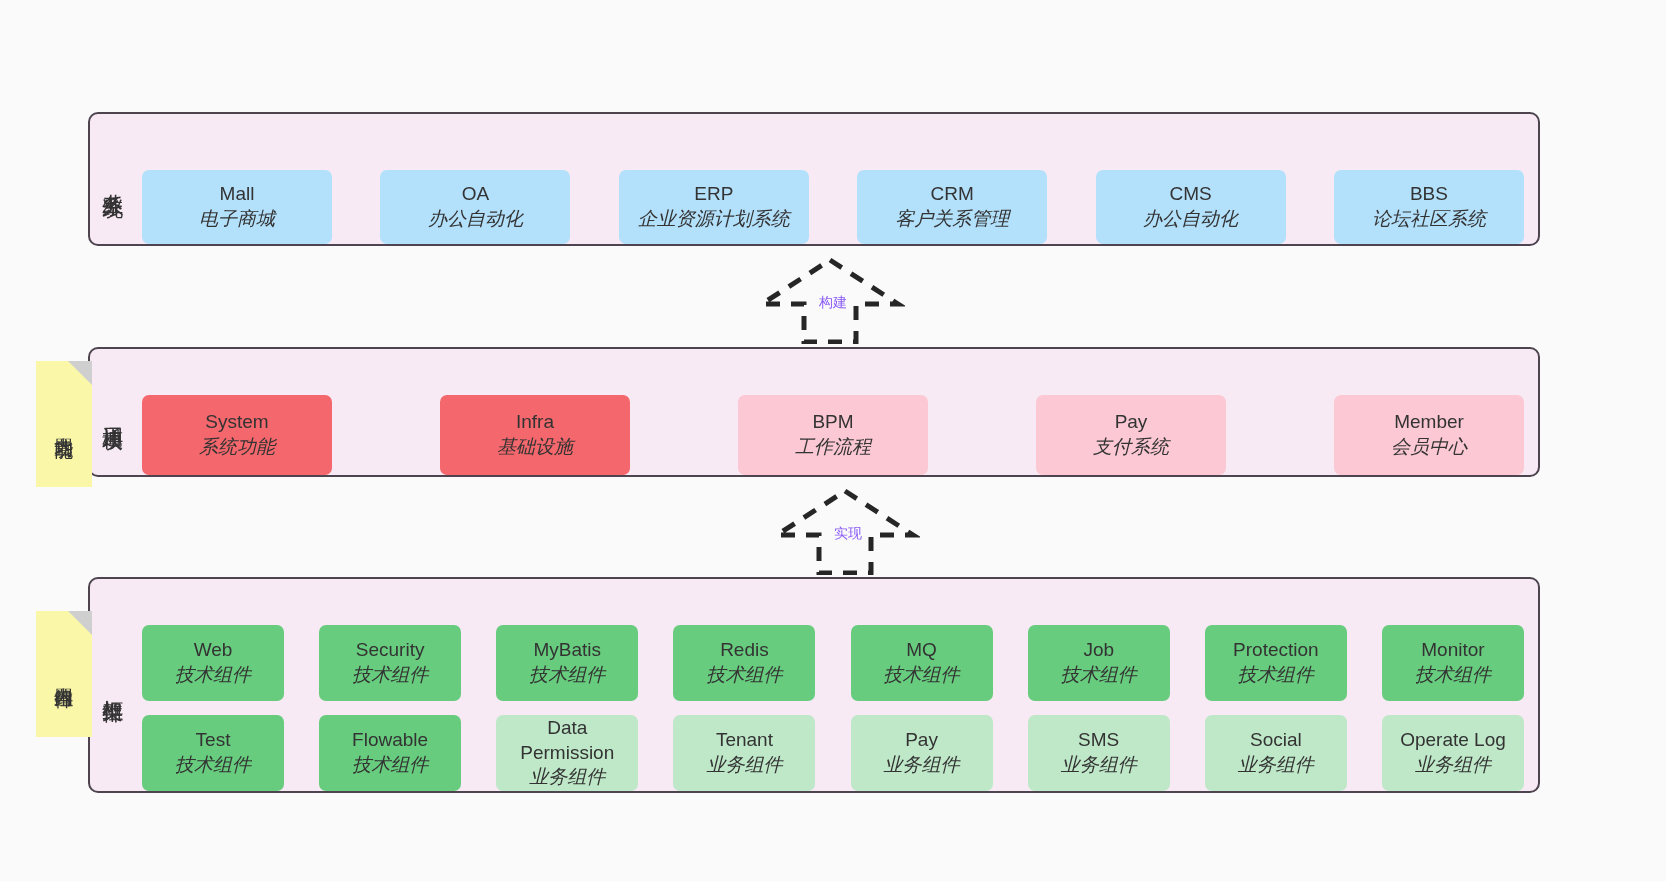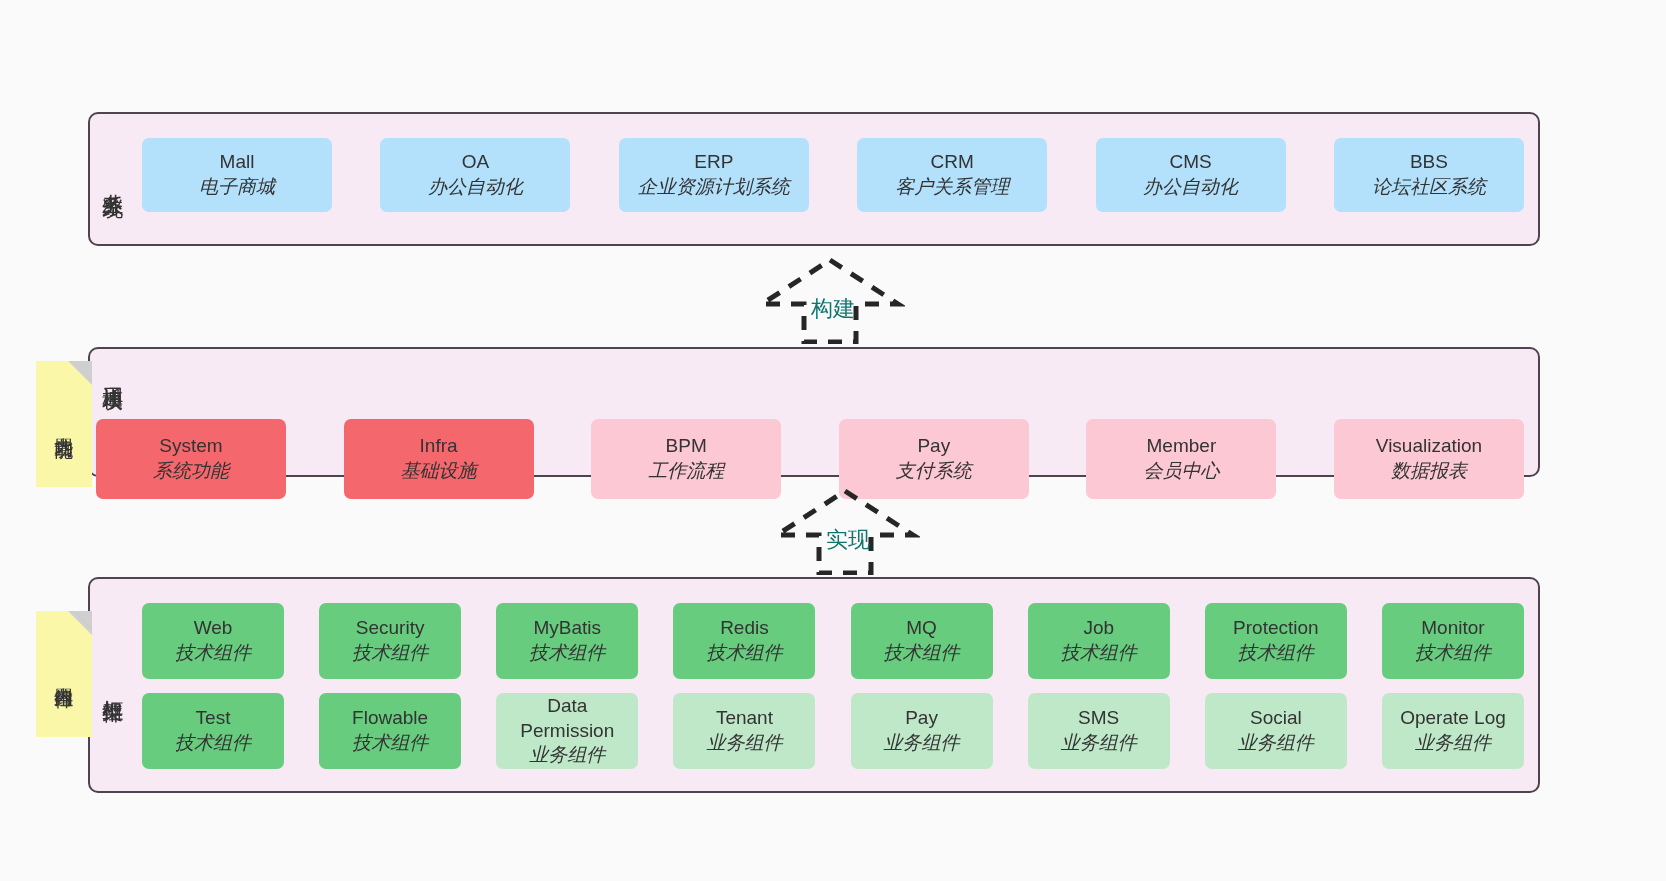--- a/index.html
+++ b/index.html
@@ -37,24 +37,23 @@
     color: #333;
     letter-spacing: 1px;
     writing-mode: vertical-rl;
     text-orientation: upright;
     white-space: nowrap;
   }
   .layer-body {
     flex: 1 1 auto;
     display: flex;
     flex-direction: column;
-    justify-content: flex-start;
+    justify-content: flex-end;
     padding: 0 14px 0 6px;
     gap: 14px;
-    margin-top: 24px;
   }
   .card-row {
     display: flex;
     gap: 0;
     justify-content: space-between;
   }
 
   
   .card {
     border-radius: 7px;
@@ -73,21 +72,21 @@
   .card .l2 { white-space: nowrap; font-style: italic; }
 
   
   #layer-business { left: 88px; top: 112px; width: 1452px; height: 134px; }
   #layer-business .card {
     width: 190px; height: 74px;
     background: #b3e0fb;
   }
 
   
-  #layer-common { left: 88px; top: 347px; width: 1452px; height: 130px; flex-direction: column; }
+  #layer-common { left: 88px; top: 347px; width: 1452px; height: 130px; }
   #layer-common .card { width: 190px; height: 80px; }
   .c-red   { background: #f4676c; }
   .c-pink  { background: #fbc8d4; }
 
   
   #layer-frame { left: 88px; top: 577px; width: 1452px; height: 216px; }
   #layer-frame .card { width: 142px; height: 76px; }
   .c-green  { background: #67cc7e; }
   .c-lgreen { background: #bfe8c9; }
 
@@ -116,22 +115,22 @@
     border-left: 24px solid transparent;
   }
   #note-builtin-func { left: 36px; top: 361px; width: 56px; height: 126px; }
   #note-builtin-comp { left: 36px; top: 611px; width: 56px; height: 126px; }
 
   
   .arrow { position: absolute; }
   .arrow svg { display: block; }
   .arrow-label {
     position: absolute;
-    font-size: 22px;
-    color: #0f766e;
+    font-size: 14px;
+    color: #8b5cf6;
     background: transparent;
     white-space: nowrap;
     left: 50%;
     transform: translateX(-50%);
   }
   #arrow-build  { left: 755px; top: 256px; width: 150px; height: 88px; }
   #arrow-build .arrow-label  { top: 38px; left: 52%; }
   #arrow-impl   { left: 770px; top: 487px; width: 150px; height: 88px; }
   #arrow-impl .arrow-label   { top: 38px; left: 52%; }
 </style>
@@ -194,24 +193,20 @@
         <span class="l2">工作流程</span>
       </div>
       <div class="card c-pink">
         <span class="l1">Pay</span>
         <span class="l2">支付系统</span>
       </div>
       <div class="card c-pink">
         <span class="l1">Member</span>
         <span class="l2">会员中心</span>
       </div>
-      <div class="card c-pink">
-        <span class="l1">Visualization</span>
-        <span class="l2">数据报表</span>
-      </div>
     </div>
   </div>
 </div>
 
 <div class="arrow" id="arrow-impl">
   <svg width="150" height="88" viewBox="0 0 150 88">
     <path d="M 75 4 L 143 48 L 101 48 L 101 86 L 49 86 L 49 48 L 7 48 Z" fill="none" stroke="#262626" stroke-width="5" stroke-dasharray="14,11" stroke-linejoin="miter"></path>
   </svg>
   <span class="arrow-label">实现</span>
 </div>

